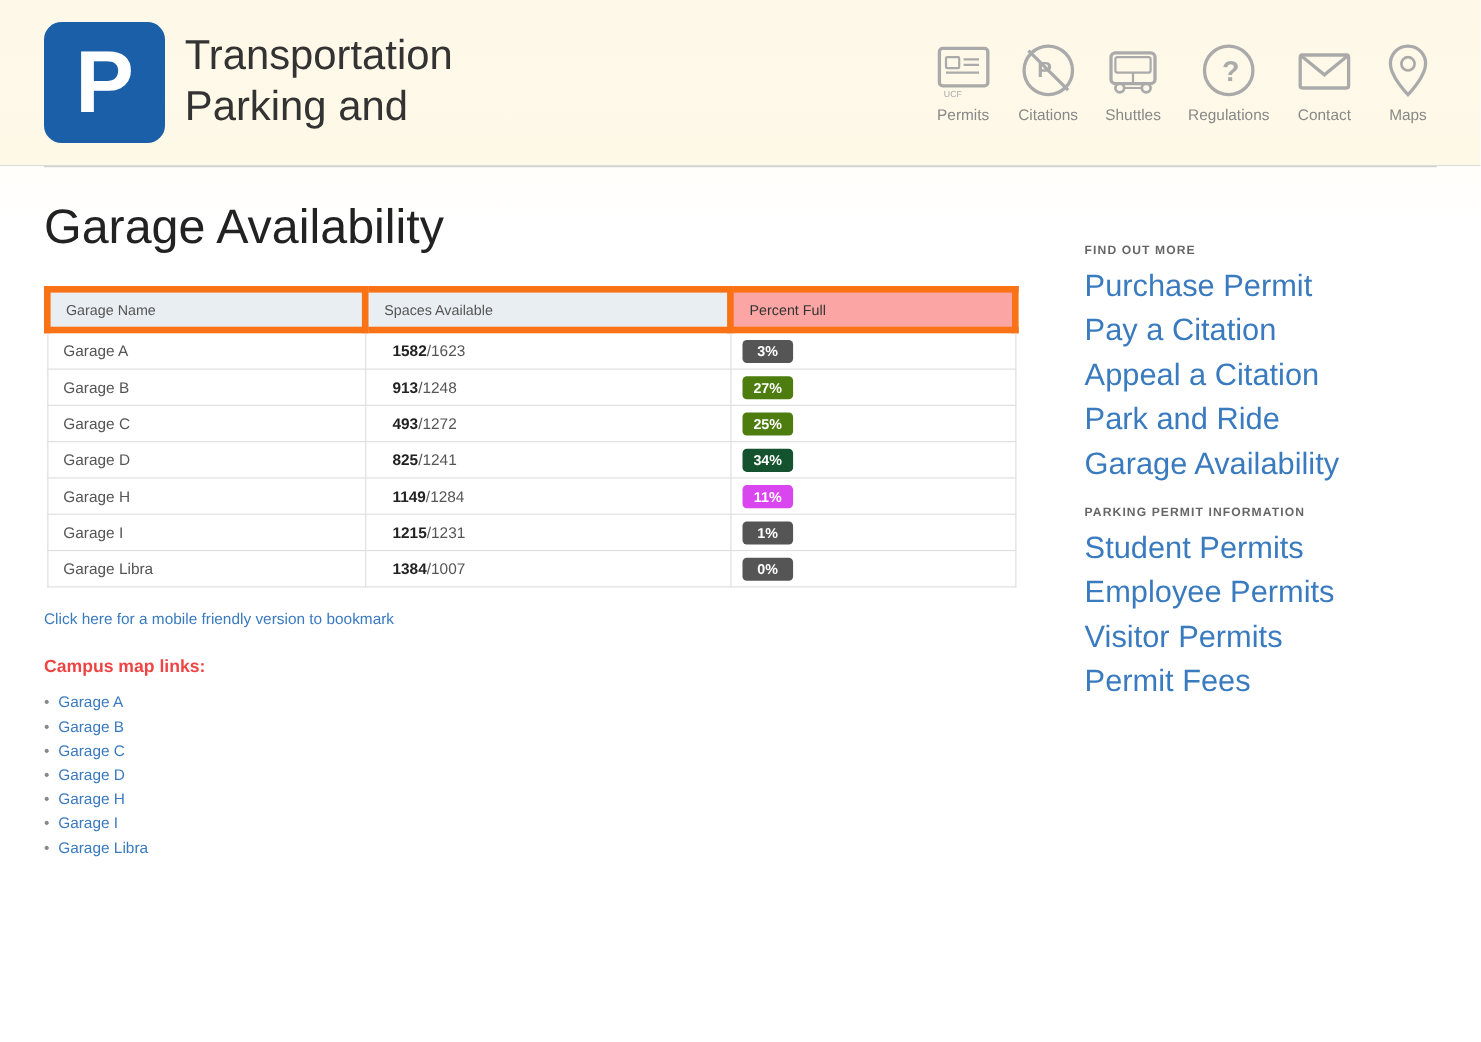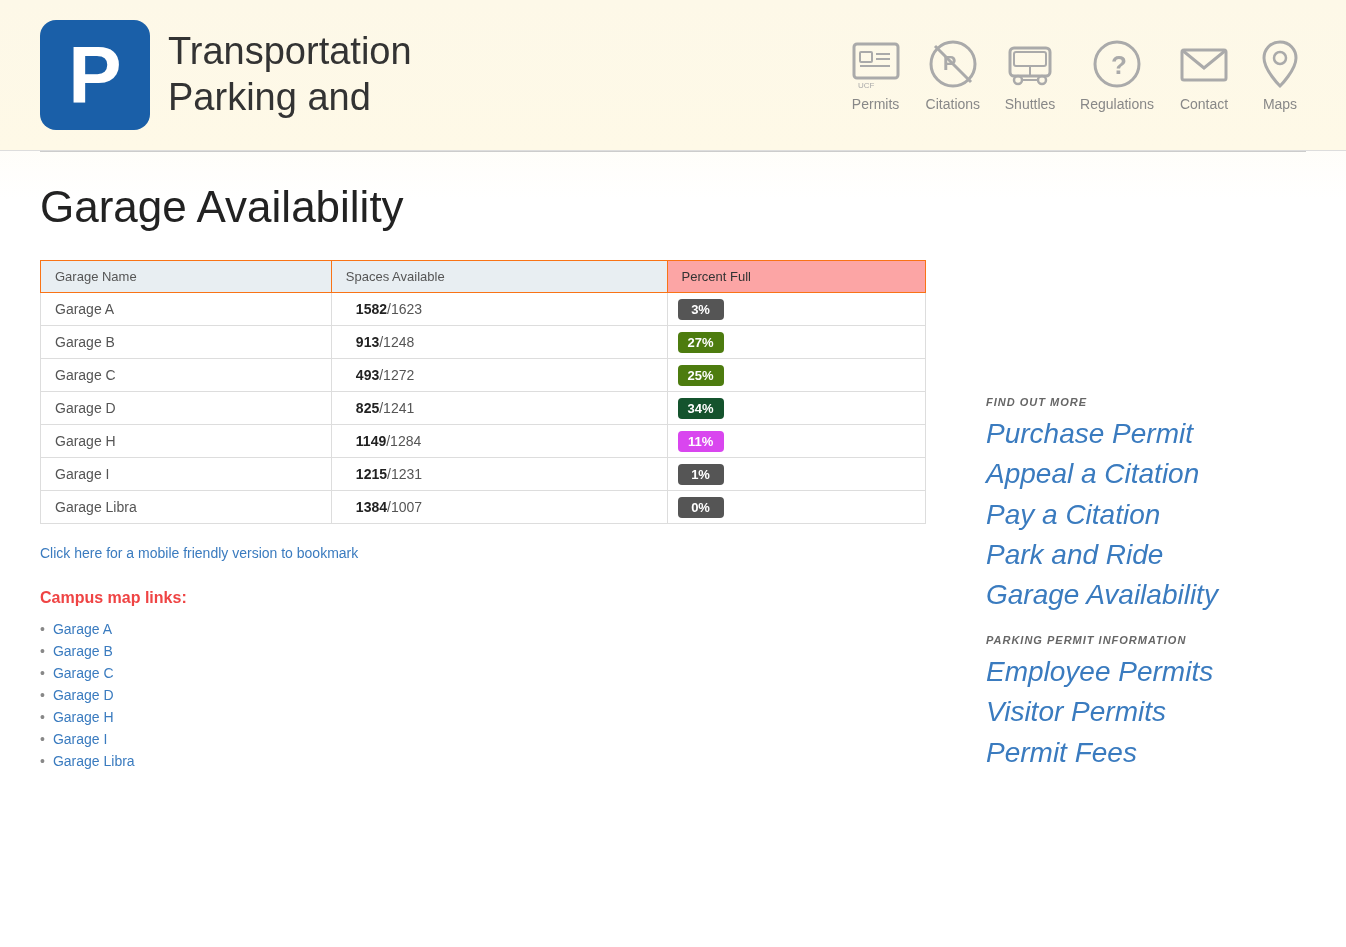--- a/index.html
+++ b/index.html
@@ -83,32 +83,30 @@
       border: none;
       border-top: 1px solid #ccc;
       margin: 0 40px;
     }
 
     
     .main {
       display: flex;
       padding: 30px 40px;
       gap: 60px;
-      align-items: flex-end;
     }
 
     .content-left {
       flex: 1;
       min-width: 0;
     }
 
     .content-right {
       width: 320px;
       flex-shrink: 0;
-      font-style: italic;
     }
 
     
     .page-title {
       font-size: 44px;
       font-weight: normal;
       color: #222;
       margin-bottom: 28px;
     }
 
@@ -122,21 +120,21 @@
     .availability-table thead tr {
       background: #e8eef2;
     }
 
     .availability-table th {
       padding: 8px 14px;
       font-size: 13px;
       font-weight: normal;
       color: #555;
       text-align: left;
-      border: 1px solid #f97316;
+      border: 6px solid #f97316;
     }
 
     .availability-table th.percent-col {
       background: #fca5a5;
       color: #333;
     }
 
     .availability-table td {
       padding: 8px 14px;
       font-size: 14px;
@@ -400,29 +398,30 @@
 
   </div>
 
   <div class="content-right">
 
     <div class="sidebar-section-label">FIND OUT MORE</div>
 
     <div id="find-links">
 
     <a href="#" class="sidebar-link">Purchase Permit</a>
+        <a href="#" class="sidebar-link">Pay a Citation</a>
         <a href="#" class="sidebar-link">Appeal a Citation</a>
-        <a href="#" class="sidebar-link">Pay a Citation</a>
         <a href="#" class="sidebar-link">Park and Ride</a>
         <a href="#" class="sidebar-link">Garage Availability</a>
       </div>
 
     <div class="sidebar-section-label">PARKING PERMIT INFORMATION</div>
 
     <div id="permit-links">
 
+    <a href="#" class="sidebar-link">Student Permits</a>
         <a href="#" class="sidebar-link">Employee Permits</a>
         <a href="#" class="sidebar-link">Visitor Permits</a>
         <a href="#" class="sidebar-link">Permit Fees</a>
       </div>
 
   </div>
 </div>
 
 </body></html>

